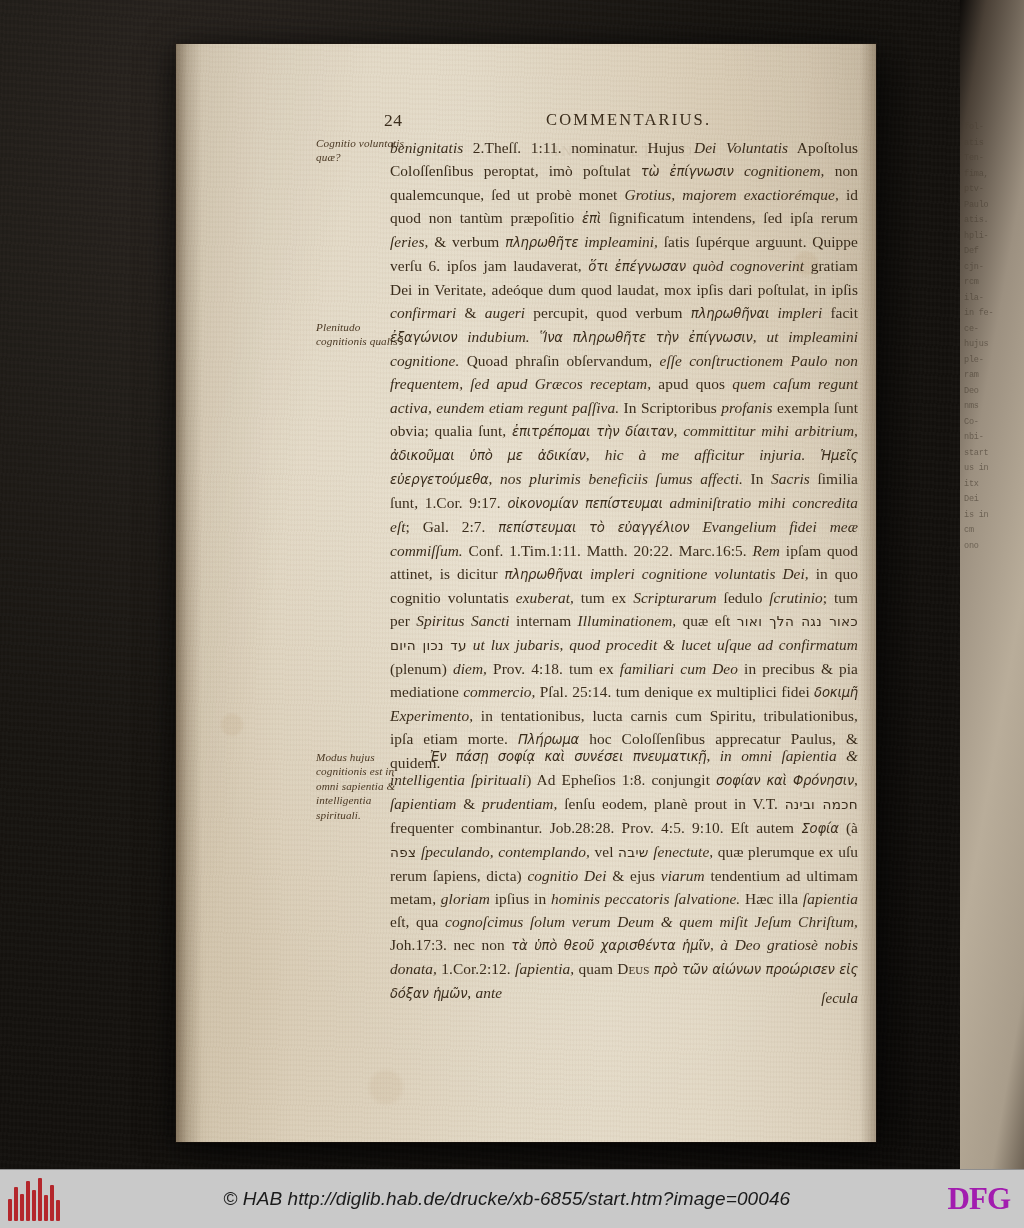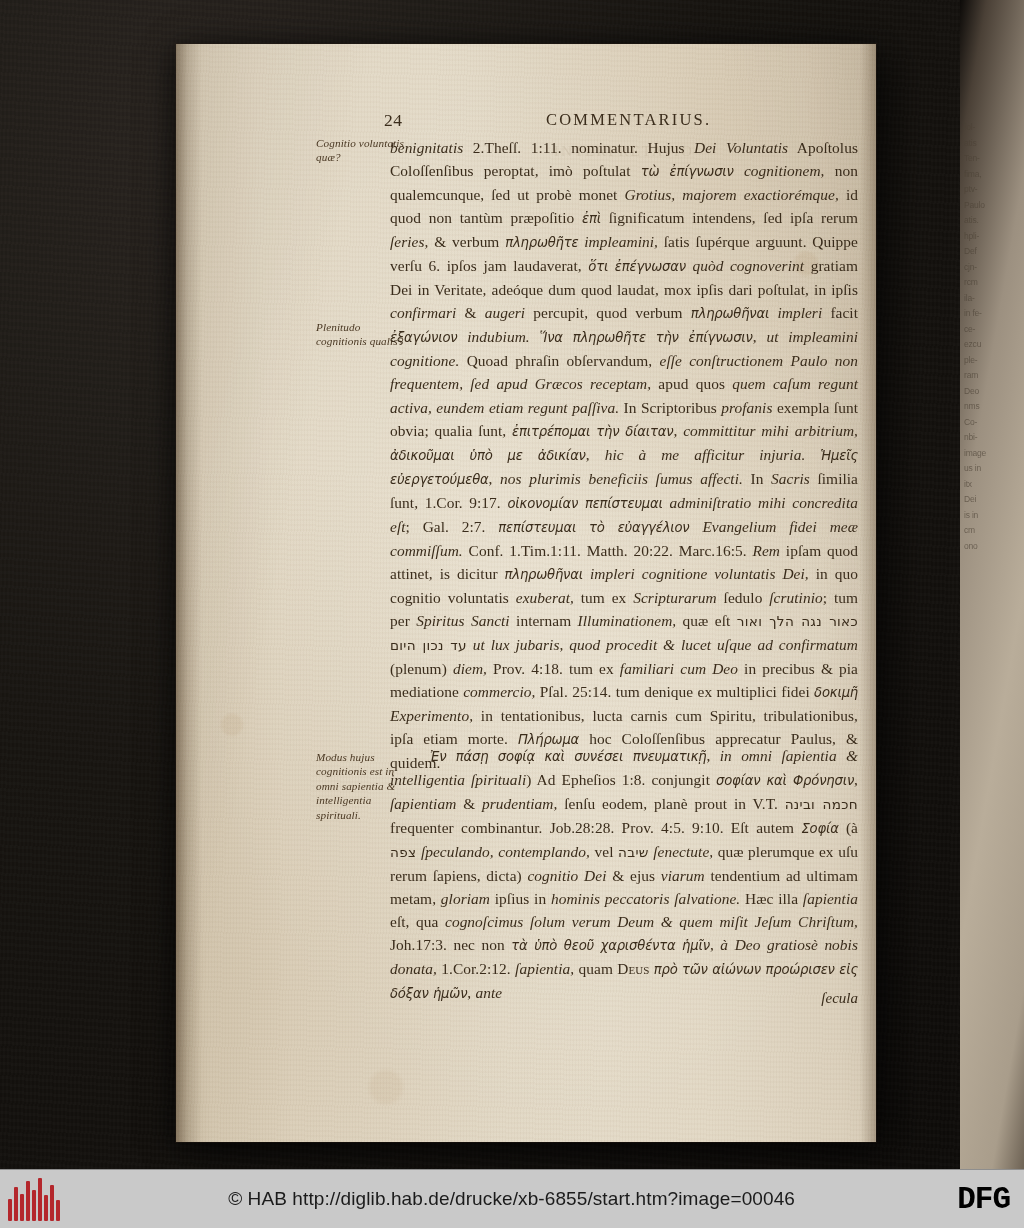--- a/index.html
+++ b/index.html
@@ -25,21 +25,21 @@
     opacity:.9;
   }
 
   
   #facing-page{
     position:absolute;right:0;top:0;width:64px;height:1170px;
     background:linear-gradient(100deg,#0c0a08 0%,#4a4036 10%,#9c9080 35%,#b9ad9a 62%,#a99d8b 88%,#6d6254 100%);
   }
   #facing-text{
     position:absolute;right:2px;top:120px;width:58px;height:880px;
-    font-family:Liberation Sans, sans-serif;
+    font-family:Liberation Mono, monospace;
     font-size:8.5px;line-height:15.5px;color:#4a4034;
     opacity:.62;overflow:hidden;text-align:left;padding-left:1px;
     letter-spacing:-.2px;
   }
   #facing-text div{white-space:nowrap;overflow:hidden;}
 
   
   #leaf{
     position:absolute;left:176px;top:44px;width:700px;height:1098px;
     background:
@@ -161,25 +161,26 @@
     display:flex;align-items:flex-end;gap:2px;
   }
   #dfg-red span{
     display:block;width:4px;background:#b4272c;border-radius:1px;
   }
   #footer-credit{
     flex:1 1 auto;text-align:center;
     font-family:"Liberation Sans", sans-serif;
     font-size:19px;color:#1b1b1b;letter-spacing:.1px;
     white-space:nowrap;
+    font-style:italic;
   }
   #dfg-logo{
     flex:0 0 auto;margin-right:14px;
-    font-family:Liberation Mono, monospace;
-    font-weight:bold;font-size:31px;color:#000000;
+    font-family:Liberation Serif, serif;
+    font-weight:bold;font-size:31px;color:#a21caf;
     letter-spacing:-1px;
   }
 </style>
 </head>
 <body>
 
 <div id="scan-backdrop">
   <div id="backdrop-grain"></div>
 </div>
 
@@ -192,28 +193,28 @@
       <div>ptv-</div>
       <div>Paulo</div>
       <div>atis.</div>
       <div>hpli-</div>
       <div>Def</div>
       <div>cjn-</div>
       <div>rcm</div>
       <div>ila-</div>
       <div>in fe-</div>
       <div>ce-</div>
-      <div>ezcu</div>
+      <div>hujus</div>
       <div>ple-</div>
       <div>ram</div>
       <div>Deo</div>
       <div>nms</div>
       <div>Co-</div>
       <div>nbi-</div>
-      <div>image</div>
+      <div>start</div>
       <div>us in</div>
       <div>itx</div>
       <div>Dei</div>
       <div>is in</div>
       <div>cm</div>
       <div>ono</div>
     </div>
 </div>
 
 <div id="leaf">

